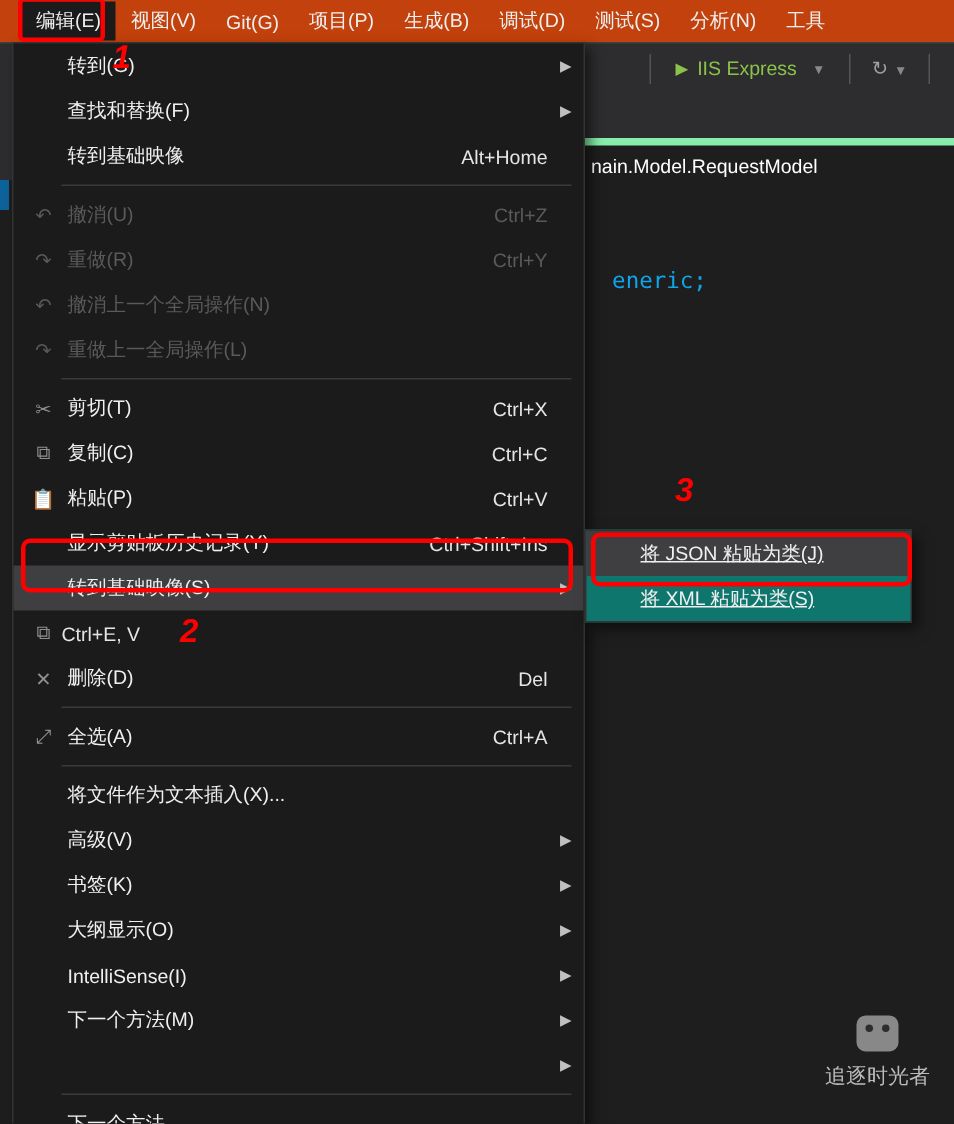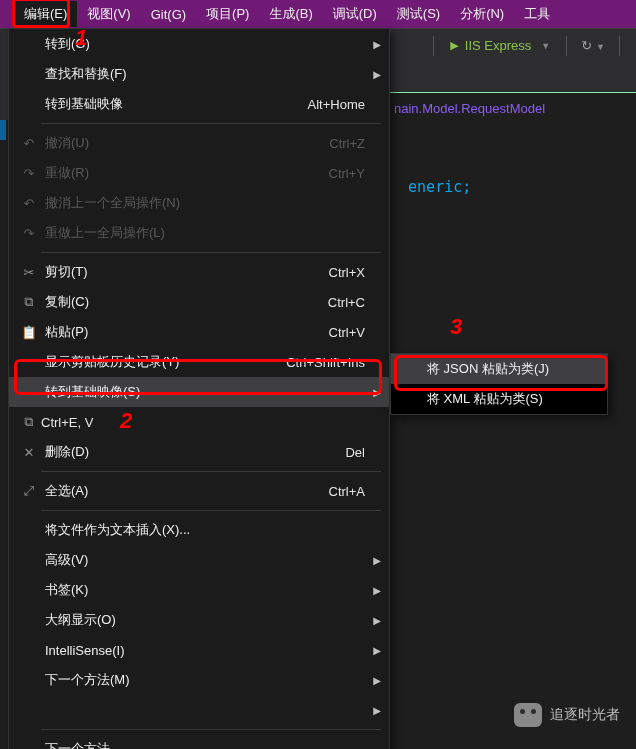--- a/index.html
+++ b/index.html
@@ -8,21 +8,21 @@
       height: 749px;
       background: #1e1e1e;
       font-family: "Microsoft YaHei", "Segoe UI", sans-serif;
       font-size: 13px;
       color: #f0f0f0;
       overflow: hidden;
       position: relative;
     }
     .menubar {
       display: flex;
-      background: #701a75;
+      background: #c2410c;
       height: 28px;
       align-items: center;
       padding-left: 14px;
     }
     .menubar-item {
       padding: 4px 10px;
       cursor: pointer;
       position: relative;
     }
     .menubar-item.active {
@@ -135,24 +135,25 @@
     .menu-item.disabled .menu-label,
     .menu-item.disabled .menu-shortcut,
     .menu-item.disabled .menu-icon {
       color: #5a5a5a;
     }
     .submenu {
       position: absolute;
       top: 353px;
       left: 390px;
       width: 218px;
-      background: #000000;
+      background: #0f766e;
       border: 1px solid #333;
       box-shadow: 4px 4px 8px rgba(0,0,0,0.5);
       z-index: 51;
+      text-decoration: underline;
     }
     .highlight-2 {
       position: absolute;
       border: 3px solid #ff0000;
       border-radius: 6px;
       top: 359px;
       left: 14px;
       width: 368px;
       height: 36px;
       z-index: 100;
@@ -208,41 +209,42 @@
     .code-tab {
       position: absolute;
       top: 92px;
       right: 0;
       left: 388px;
       height: 32px;
       background: #1e1e1e;
       display: flex;
       align-items: center;
       padding-left: 6px;
-      color: #8b5cf6;
-      border-top: 1px solid #86efac;
+      color: #ffffff;
+      border-top: 5px solid #86efac;
     }
     .code-area {
       position: absolute;
       top: 160px;
       left: 390px;
       color: #0ea5e9;
       font-family: Consolas, monospace;
       font-size: 15px;
       white-space: pre;
     }
     .watermark {
       position: absolute;
       bottom: 22px;
       right: 16px;
       display: flex;
       align-items: center;
       gap: 8px;
       color: #bbb;
       font-size: 14px;
+      flex-direction: column;
     }
     .wechat-icon {
       width: 28px;
       height: 24px;
       background: #888;
       border-radius: 6px;
       position: relative;
     }
     .wechat-icon::before {
       content: "";

